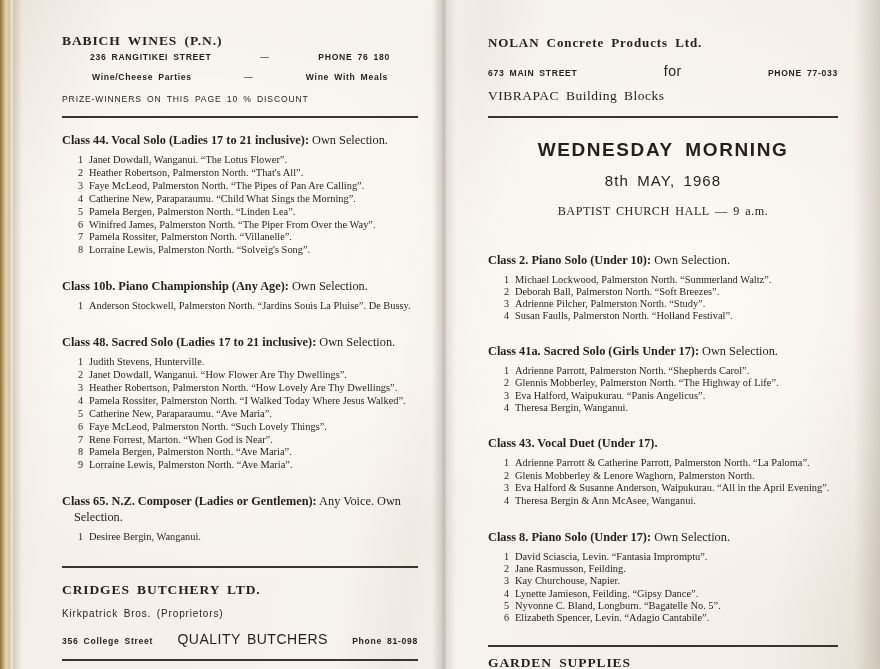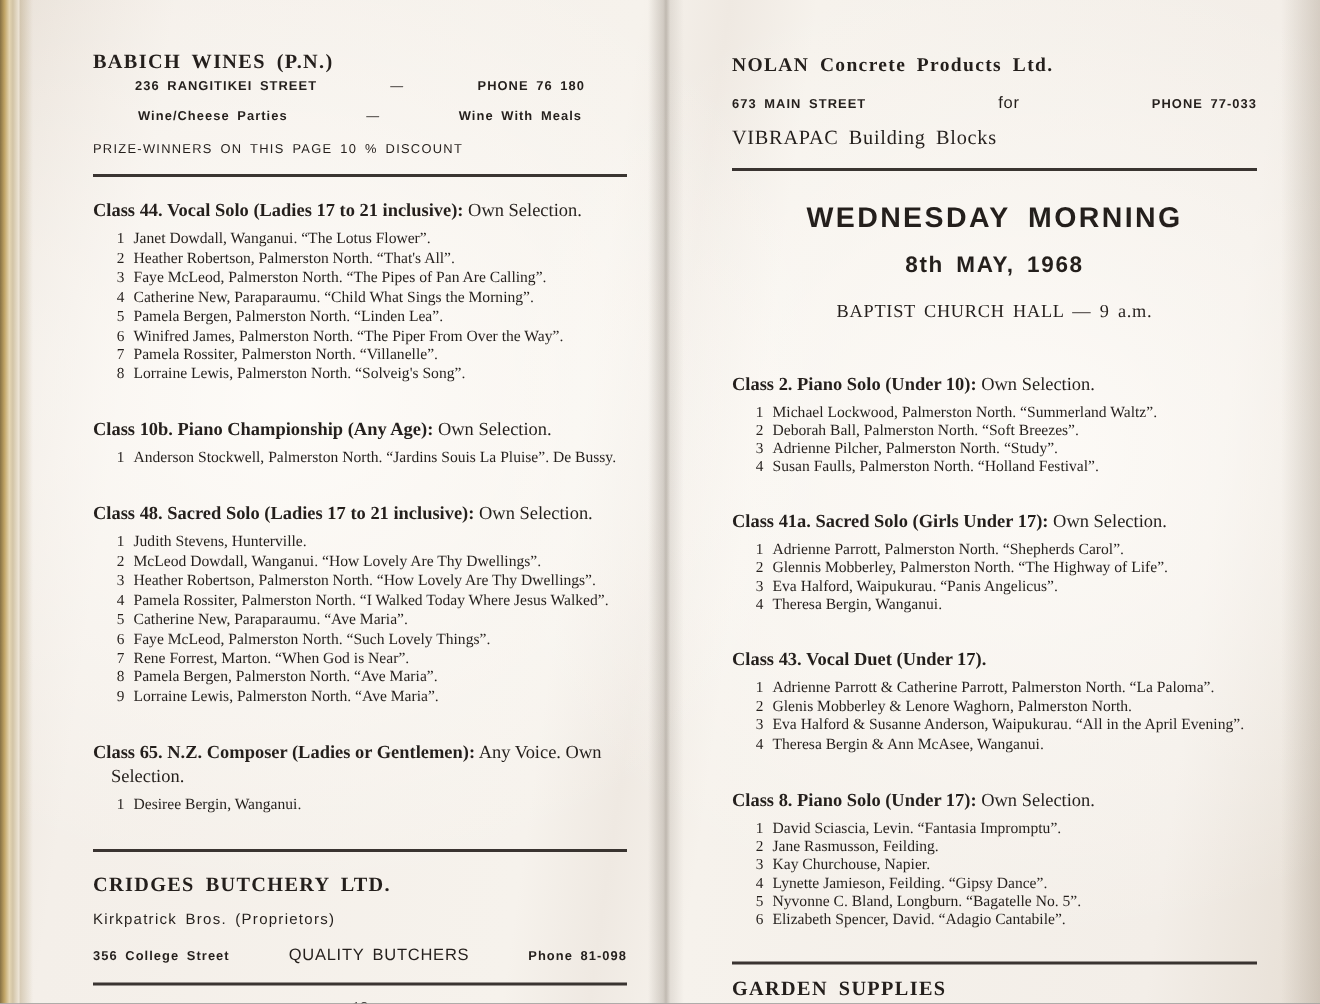--- a/index.html
+++ b/index.html
@@ -92,36 +92,36 @@
   .ad-row {
     display: flex;
     justify-content: space-between;
     align-items: baseline;
     font-family: "Liberation Sans", "DejaVu Sans", sans-serif;
     font-size: 8.6px;
     font-weight: bold;
     letter-spacing: .7px;
     word-spacing: 2px;
   }
-  .ad-row .mid { font-weight: normal; font-size: 11px; letter-spacing: .5px; }
+  .ad-row .mid { font-weight: normal; font-size: 14px; letter-spacing: .5px; }
   .dash { font-weight: normal; padding: 0 4px; }
 
   
   .day-head {
     text-align: center;
     font-family: "Liberation Sans", "DejaVu Sans", sans-serif;
     font-weight: bold;
     font-size: 19px;
     letter-spacing: 1.6px;
     word-spacing: 5px;
   }
   .day-date {
     text-align: center;
     font-family: "Liberation Sans", "DejaVu Sans", sans-serif;
-    font-weight: bold;
+    font-weight: normal;
     font-size: 15px;
     letter-spacing: 1.1px;
     word-spacing: 3px;
     margin-top: 11px;
   }
   .venue {
     text-align: center;
     font-size: 12.2px;
     letter-spacing: .5px;
     word-spacing: 2px;
@@ -218,21 +218,21 @@
           <li class="entry"><span class="num">1</span><span>Anderson Stockwell, Palmerston North. “Jardins Souis La Pluise”. De Bussy.</span></li>
         </ul>
       </div>
 
       <div class="class-block" style="margin-top:22px;">
         <div class="class-title">
           <b>Class 48. Sacred Solo (Ladies 17 to 21 inclusive):</b><span> Own Selection.</span>
         </div>
         <ul class="entries">
           <li class="entry"><span class="num">1</span><span>Judith Stevens, Hunterville.</span></li>
-          <li class="entry"><span class="num">2</span><span>McLeod Dowdall, Wanganui. “How Lovely Are Thy Dwellings”.</span></li>
+          <li class="entry"><span class="num">2</span><span>Janet Dowdall, Wanganui. “How Flower Are Thy Dwellings”.</span></li>
           <li class="entry"><span class="num">3</span><span>Heather Robertson, Palmerston North. “How Lovely Are Thy Dwellings”.</span></li>
           <li class="entry"><span class="num">4</span><span>Pamela Rossiter, Palmerston North. “I Walked Today Where Jesus Walked”.</span></li>
           <li class="entry"><span class="num">5</span><span>Catherine New, Paraparaumu. “Ave Maria”.</span></li>
           <li class="entry"><span class="num">6</span><span>Faye McLeod, Palmerston North. “Such Lovely Things”.</span></li>
           <li class="entry"><span class="num">7</span><span>Rene Forrest, Marton. “When God is Near”.</span></li>
           <li class="entry"><span class="num">8</span><span>Pamela Bergen, Palmerston North. “Ave Maria”.</span></li>
           <li class="entry"><span class="num">9</span><span>Lorraine Lewis, Palmerston North. “Ave Maria”.</span></li>
         </ul>
       </div>
 
@@ -323,21 +323,21 @@
       <div class="class-block" style="margin-top:22px;">
         <div class="class-title">
           <b>Class 8. Piano Solo (Under 17):</b><span> Own Selection.</span>
         </div>
         <ul class="entries">
           <li class="entry tight"><span class="num">1</span><span>David Sciascia, Levin. “Fantasia Impromptu”.</span></li>
           <li class="entry tight"><span class="num">2</span><span>Jane Rasmusson, Feilding.</span></li>
           <li class="entry tight"><span class="num">3</span><span>Kay Churchouse, Napier.</span></li>
           <li class="entry tight"><span class="num">4</span><span>Lynette Jamieson, Feilding. “Gipsy Dance”.</span></li>
           <li class="entry tight"><span class="num">5</span><span>Nyvonne C. Bland, Longburn. “Bagatelle No. 5”.</span></li>
-          <li class="entry tight"><span class="num">6</span><span>Elizabeth Spencer, David. “Adagio Cantabile”.</span></li>
+          <li class="entry tight"><span class="num">6</span><span>Elizabeth Spencer, Levin. “Adagio Cantabile”.</span></li>
         </ul>
       </div>
     </div>
 
     <div class="rule" style="margin-top:21px;"></div>
 
     <div class="ad" style="margin-top:8px;">
       <div class="ad-title">GARDEN SUPPLIES</div>
       <div class="ad-row" style="margin-top:7px; padding:0 34px;">
         <span>BROADWAY</span>

